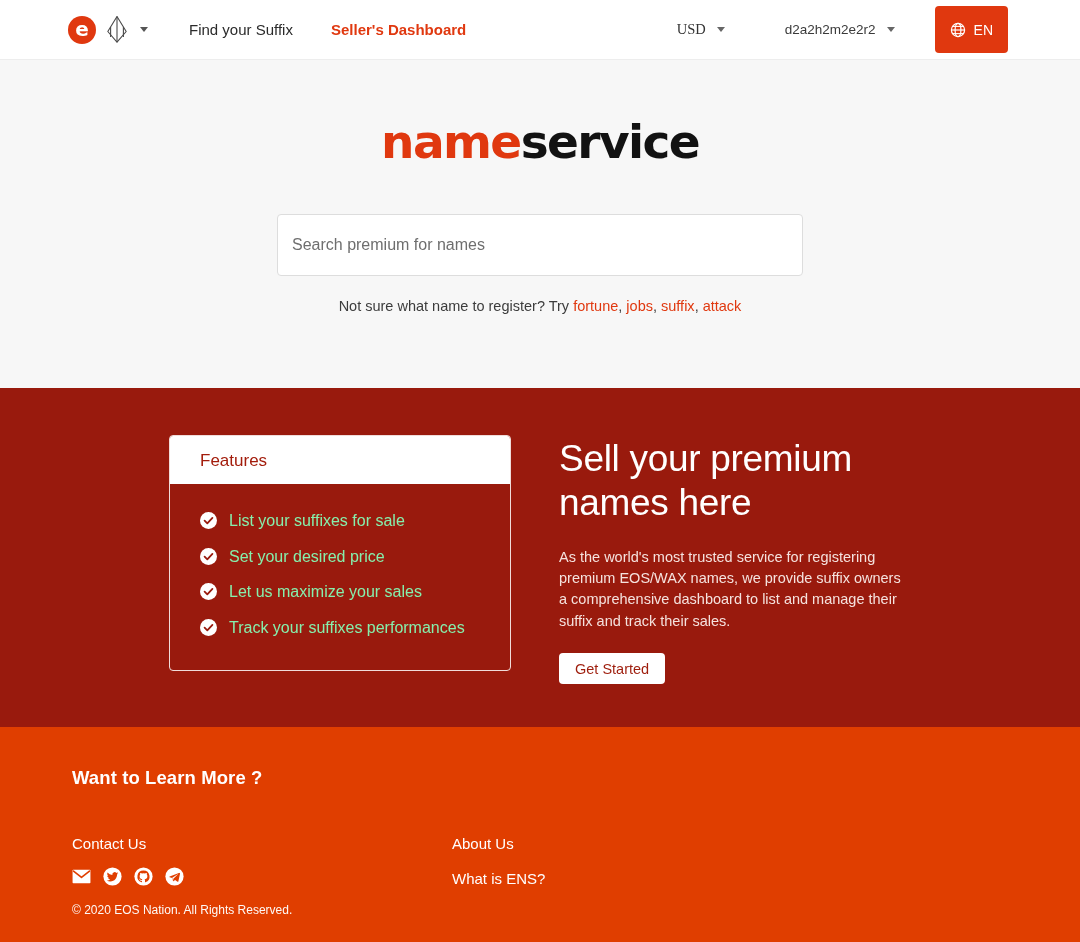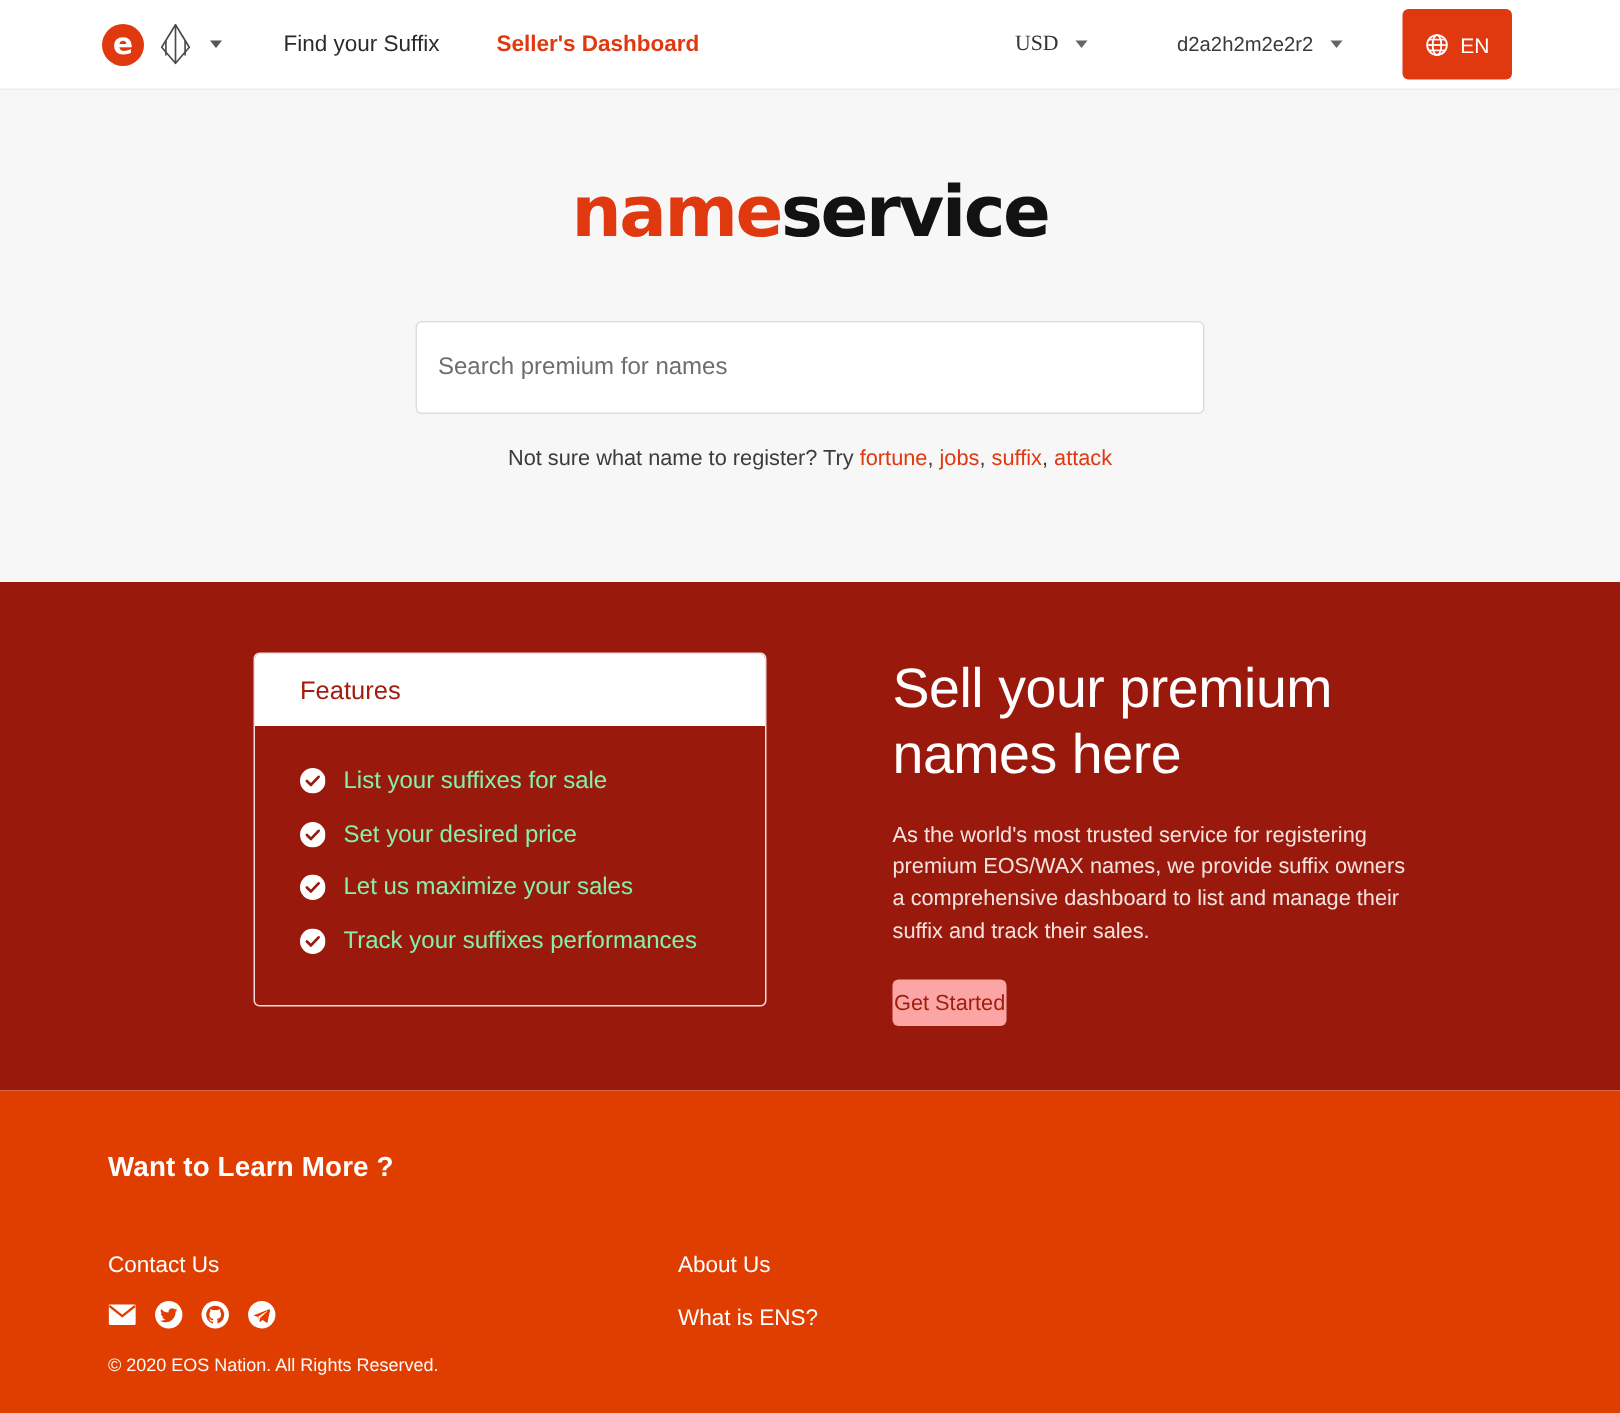--- a/index.html
+++ b/index.html
@@ -217,47 +217,47 @@
     flex-shrink: 0;
     display: block;
   }
 
   .feature-text {
     color: #86efac;
     font-size: 16px;
     line-height: 1.1;
   }
 
-  .sell-copy { padding-top: 2px; margin-left: 36px; }
+  .sell-copy { padding-top: 2px; }
 
   .sell-title {
     color: #ffffff;
     font-size: 37px;
     font-weight: 400;
     line-height: 1.2;
     letter-spacing: -0.3px;
     max-width: 330px;
     margin-bottom: 21px;
   }
 
   .sell-desc {
     color: #f5e2de;
     font-size: 14.5px;
     line-height: 1.47;
     max-width: 342px;
     margin-bottom: 21px;
   }
 
   .get-started {
-    background: #fca5a5;
+    background: #ffffff;
     color: #9e1d0c;
     border: none;
     border-radius: 4px;
     height: 31px;
-    padding: 0 1px;
+    padding: 0 16px;
     font-size: 14.5px;
     font-family: "Liberation Sans", sans-serif;
     cursor: pointer;
   }
 
   
   .footer {
     background: #e03e00;
     height: 215px;
     padding: 40px 72px 0 72px;

